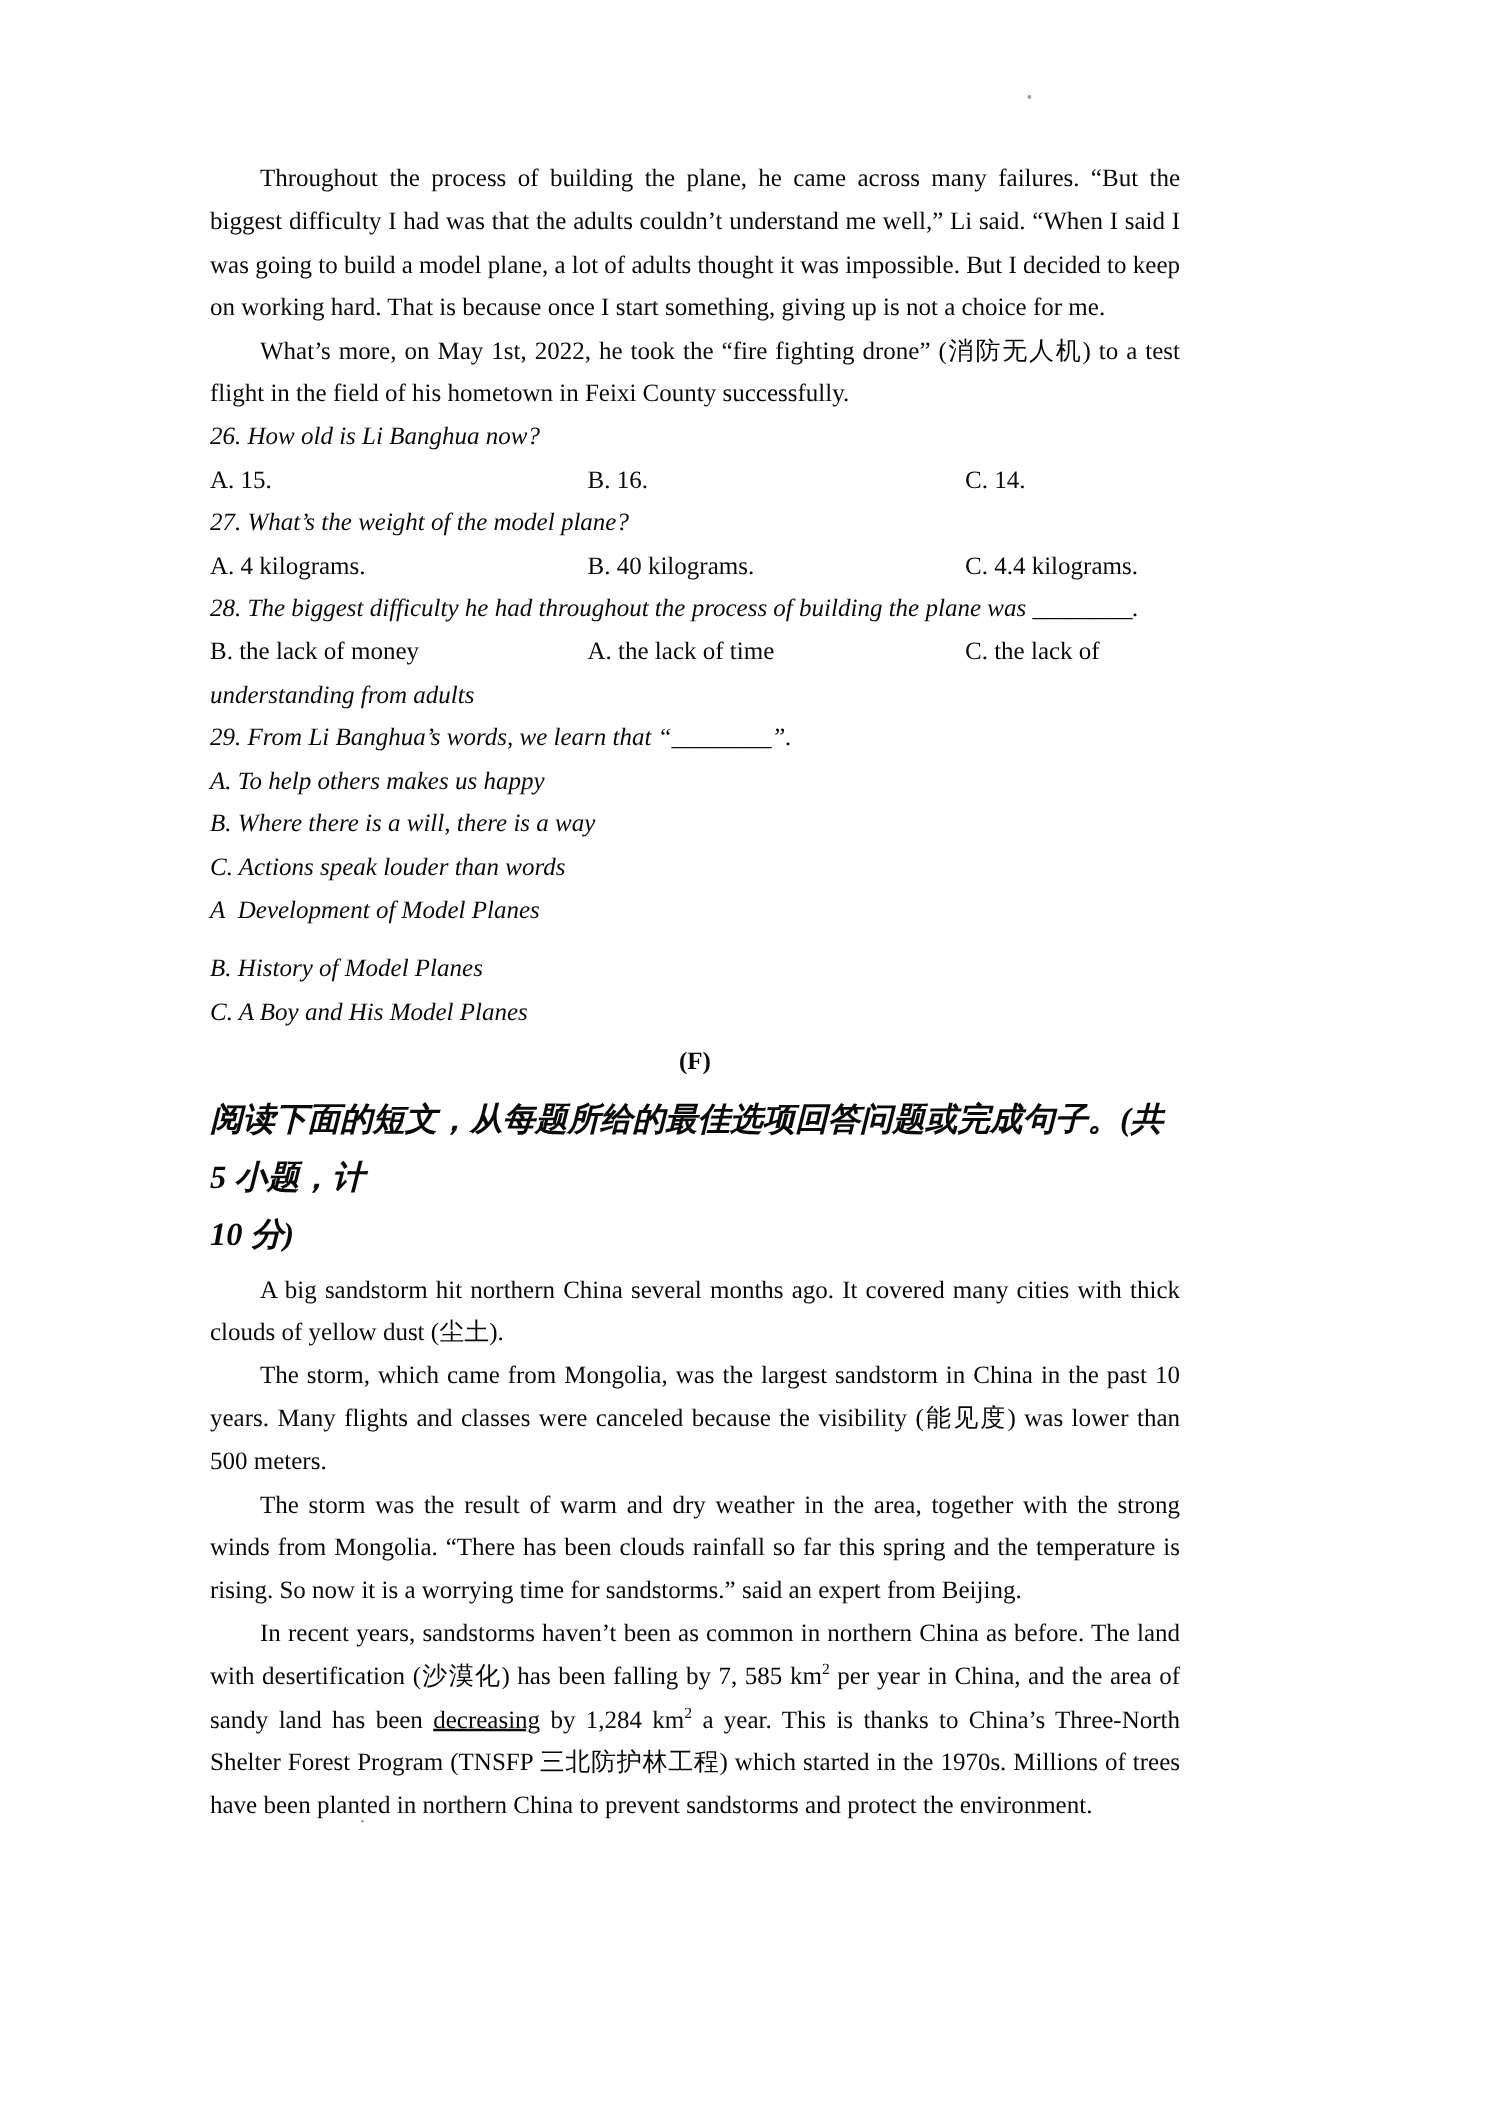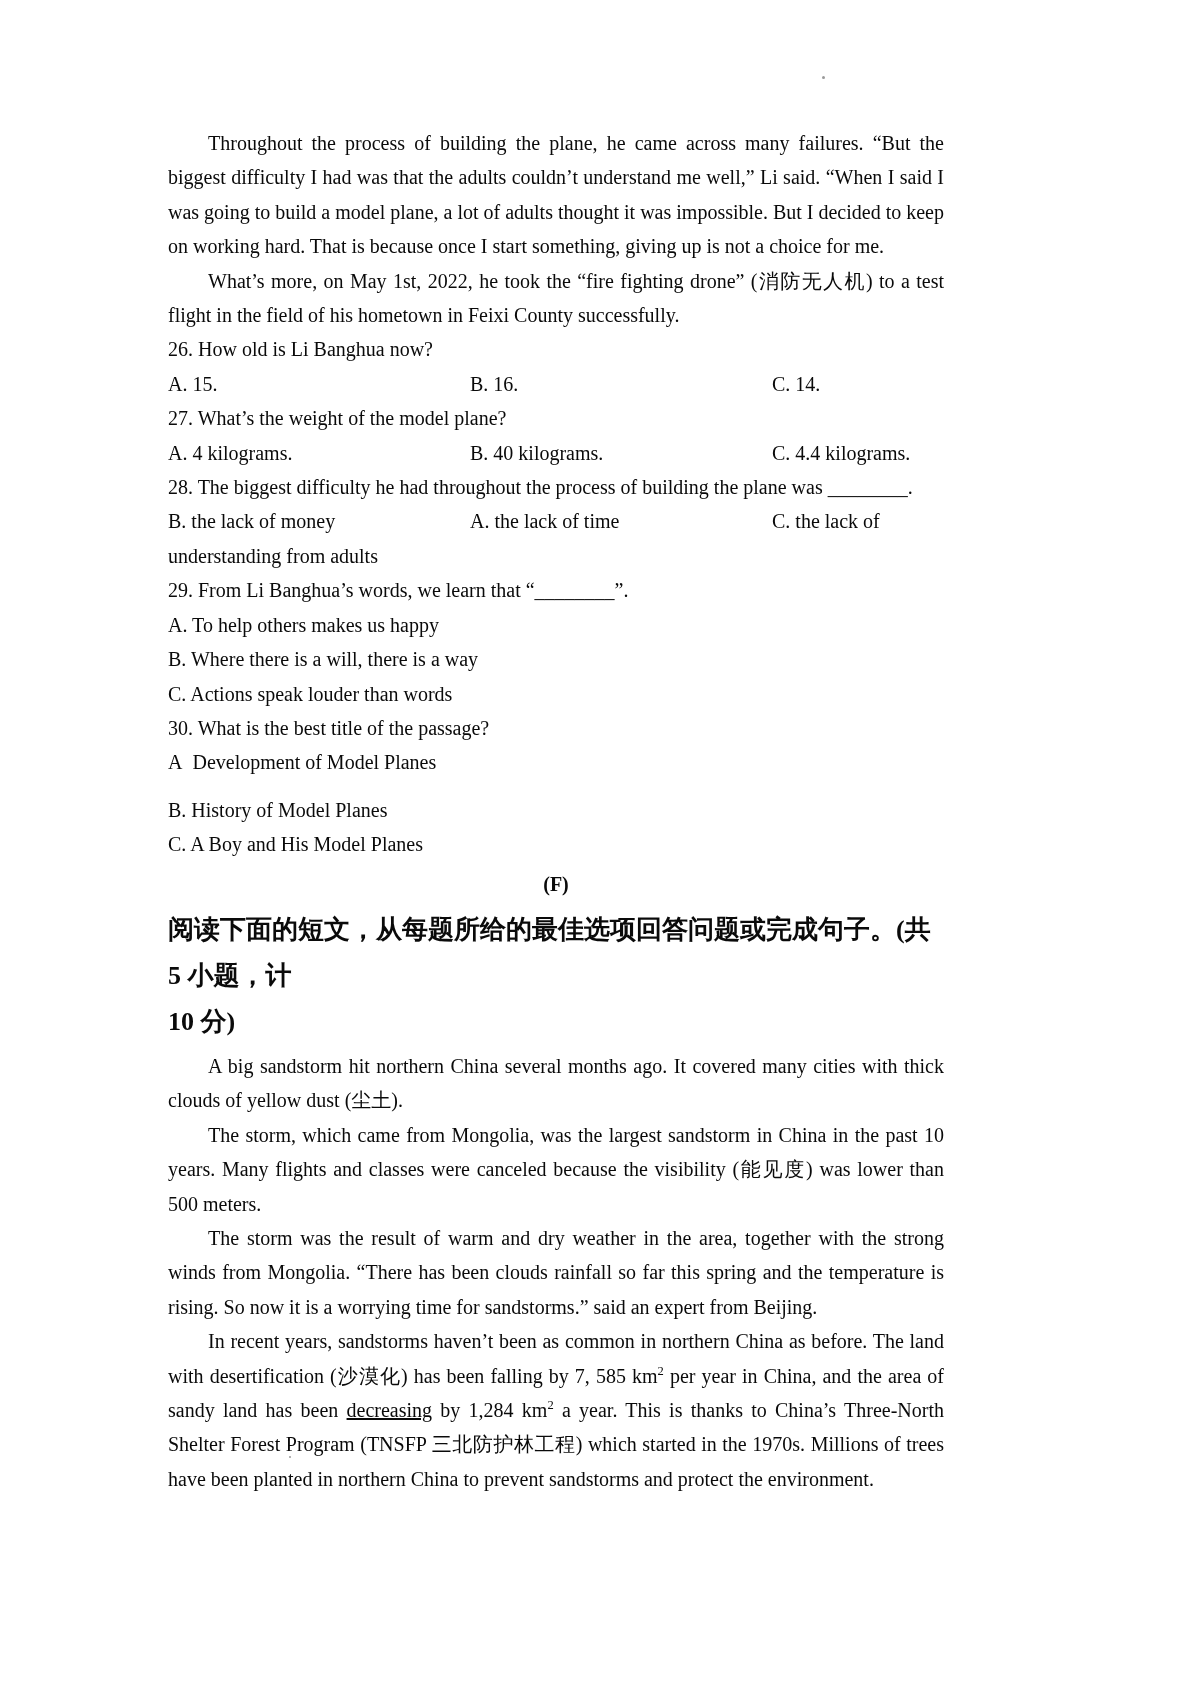--- a/index.html
+++ b/index.html
@@ -12,21 +12,21 @@
     background: #ffffff;
     color: #0a0a0a;
     font-family: "Liberation Serif", "DejaVu Serif", serif;
     font-size: 20px;
     line-height: 34.4px;
     padding: 126px 256px 40px 168px;
     overflow: hidden;
   }
   .para { text-align: justify; }
   .indent { text-indent: 40px; }
-  .line { white-space: pre-wrap; }
+  .line { white-space: pre-wrap; font-style: italic; }
   .options-row {
     display: grid;
     grid-template-columns: 302px 302px 1fr;
   }
   .opt { white-space: pre-wrap; }
   .extra-gap { margin-top: 13px; }
   .section-label {
     text-align: center;
     font-weight: bold;
     margin: 5px 0 6px 0;
@@ -78,21 +78,20 @@
     <span class="opt">A. the lack of time</span>
     <span class="opt">C. the lack of</span>
   </div>
   <p class="line">understanding from adults</p>
 
   <p class="line">29. From Li Banghua’s words, we learn that “________”.</p>
   <p class="line">A. To help others makes us happy</p>
   <p class="line">B. Where there is a will, there is a way</p>
   <p class="line">C. Actions speak louder than words</p>
 
-  <p class="line">30. What is the best title of the passage?</p>
   <p class="line">A&nbsp; Development of Model Planes</p>
   <p class="line extra-gap">B. History of Model Planes</p>
   <p class="line">C. A Boy and His Model Planes</p>
 
   <p class="section-label">(F)</p>
   <div class="instructions">
     <p class="line">阅读下面的短文，从每题所给的最佳选项回答问题或完成句子。(共 5 小题，计</p>
     <p class="line">10 分)</p>
   </div>
 

